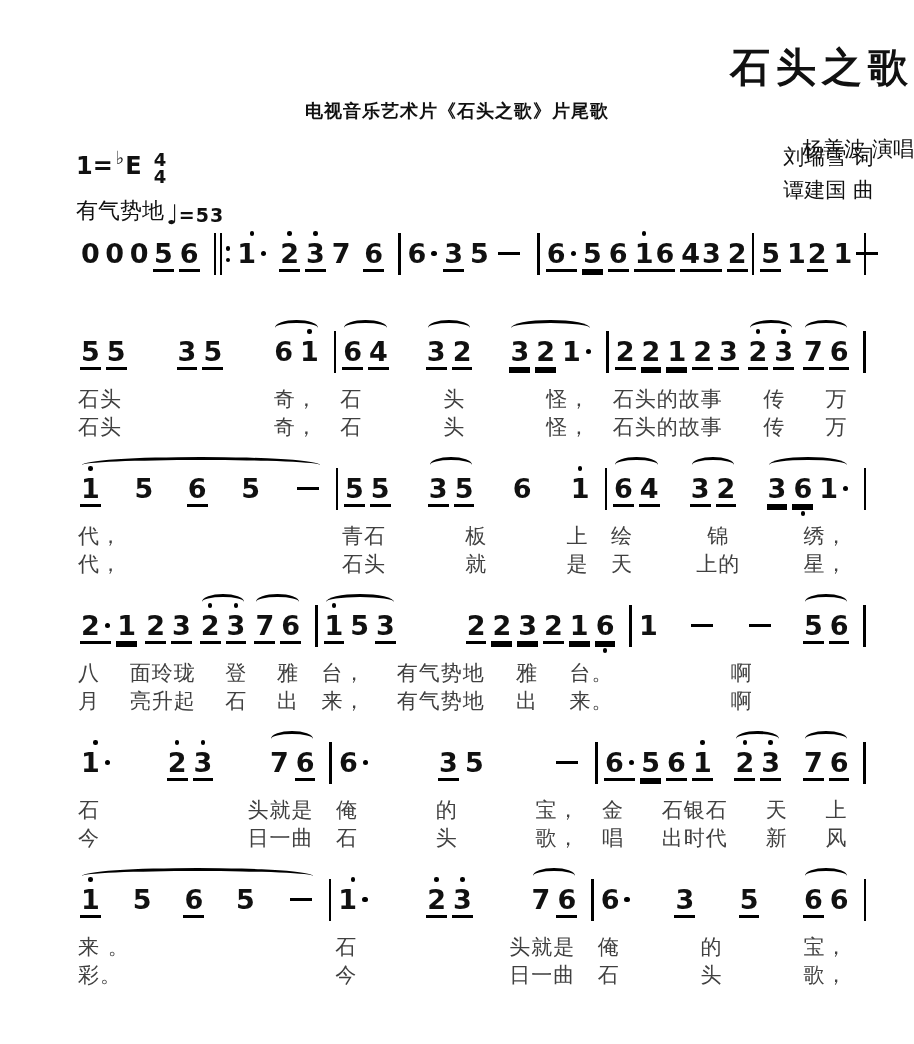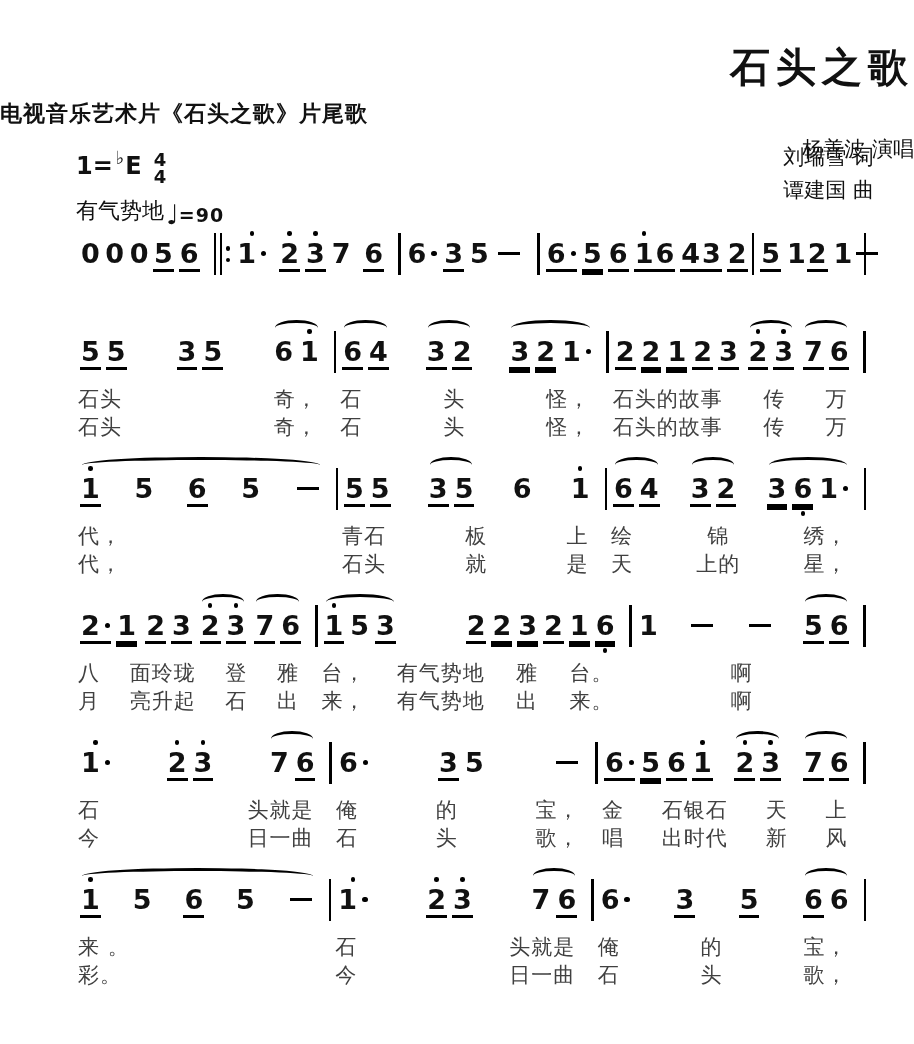--- a/index.html
+++ b/index.html
@@ -1,22 +1,22 @@
 <!DOCTYPE html>
 <html><head>
 <meta charset="utf-8">
 <style>
   html,body{margin:0;padding:0;background:#e8e8e8}
   .page{width:914px;height:1044px;background:#fff;position:relative;overflow:hidden;
         font-family:"DejaVu Sans","Liberation Sans",sans-serif;color:#111;margin:0 auto}
   .title{position:absolute;top:40px;left:0;width:100%;text-align:right;
          font-size:40px;font-weight:700;letter-spacing:6px;
          font-family:"DejaVu Serif","Liberation Serif",serif}
-  .subtitle{position:absolute;top:99px;left:0;width:100%;text-align:left;
-            font-size:22px;font-weight:600;letter-spacing:1px}
+  .subtitle{position:absolute;top:99px;left:0;width:100%;text-align:center;
+            font-size:18px;font-weight:600;letter-spacing:1px}
   .performer{position:absolute;top:135px;left:0;width:100%;text-align:right;font-size:21px}
   .credits{position:absolute;top:141px;right:40px;font-size:21px;line-height:33px;
            text-align:right;font-weight:400}
   .keysig{position:absolute;left:76px;top:152px;font-weight:700;font-size:24px;
           display:flex;align-items:flex-start}
   .keysig .flat{font-size:18px;margin:-5px 1px 0 3px}
   .keysig .meter{display:inline-flex;flex-direction:column;margin-left:12px;
                  font-size:18px;line-height:17px;text-align:center;margin-top:-1px}
   .tempo{position:absolute;left:76px;top:196px;font-size:22px;display:flex;align-items:flex-end}
   .tempo .qn{font-weight:700;font-size:27px;margin:0 0 0 2px;line-height:22px}
@@ -67,21 +67,21 @@
       <span class="flat">♭</span>
       <span>E</span>
     <span class="meter">
       <span>4</span>
       <span>4</span>
     </span>
   </div>
   <div class="tempo">
     <span>有气势地</span>
     <span class="qn">♩</span>
-    <span class="bpm">=90</span>
+    <span class="bpm">=53</span>
   </div>
   <div class="score" id="score">
       <div class="sys nolyr">
         <div class="measure" style="flex-grow: 143;">
           <div class="notes">
             <div class="group">
               <div class="note">
                 <div class="od"></div>
                 <div class="dr">
                   <span class="digit">0</span>

